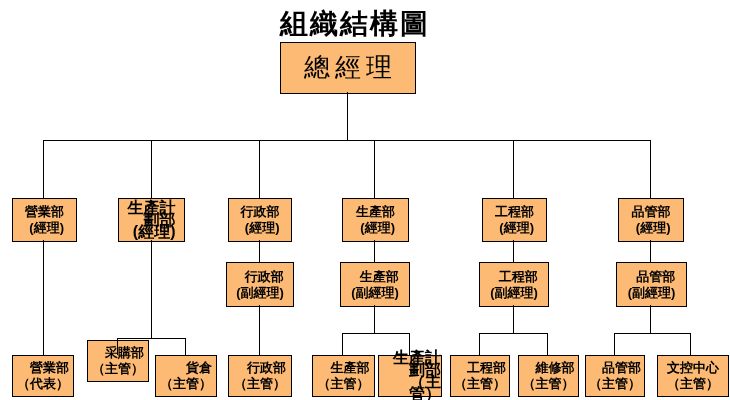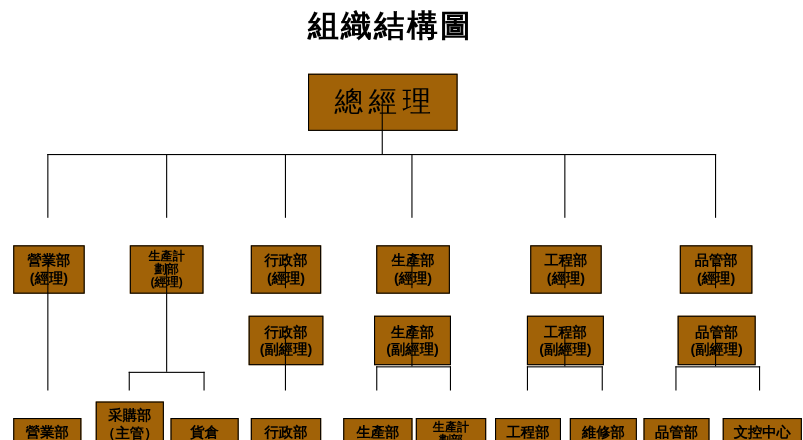--- a/index.html
+++ b/index.html
@@ -1,26 +1,26 @@
 <!DOCTYPE html>
 <html><head>
 <meta charset="utf-8">
 <style>
   html,body{margin:0;padding:0;background:#fff;}
   #stage{position:relative;width:730px;height:400px;background:#fff;overflow:hidden;
          font-family:"Liberation Sans",sans-serif;color:#000;}
   .title{position:absolute;left:245px;top:5px;width:220px;text-align:center;
          font-family:Liberation Mono, monospace;font-weight:bold;font-size:28px;
          letter-spacing:2px;white-space:nowrap;}
-  .node{position:absolute;border:1px solid #000;background:#a16207;
-        display:flex;align-items:center;justify-content:center;text-align:center;
-        white-space:pre-line;font-weight:bold;font-size:13px;line-height:16px;margin-top:25px;}
+  .node{position:absolute;border:1px solid #000;background:#fdba74;
+        display:flex;align-items:center;justify-content:center;text-align:right;
+        white-space:pre-line;font-weight:bold;font-size:13px;line-height:16px;}
   .root{font-family:"Liberation Serif",serif;font-weight:normal;font-size:26px;
         letter-spacing:5px;line-height:26px;text-indent:5px;}
-  .tight{font-size:11px;line-height:12px;}
+  .tight{font-size:16px;line-height:12px;}
   .vline{position:absolute;width:1px;background:#000;}
   .hline{position:absolute;height:1px;background:#000;}
 </style>
 </head>
 <body>
 
 <div id="stage">
 
   <div class="title">組織結構圖</div>
 

